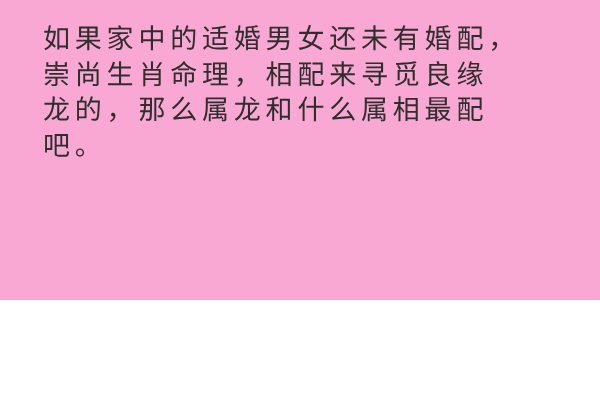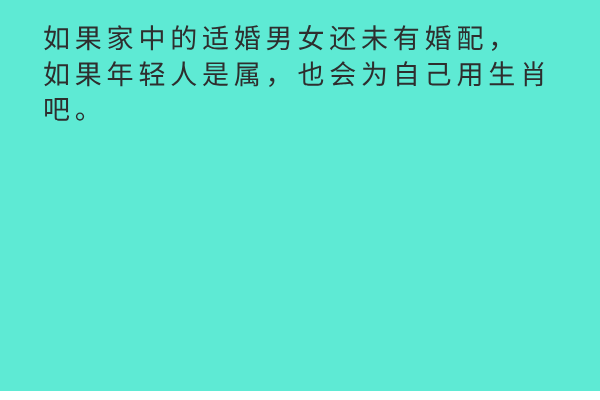--- a/index.html
+++ b/index.html
@@ -2,22 +2,22 @@
 <html><head>
 <meta charset="utf-8">
 <style>
   html, body {
     margin: 0;
     padding: 0;
   }
   .page {
     position: relative;
     width: 600px;
-    height: 391px;
-    background: #5eead4;
+    height: 300px;
+    background: #f9a8d4;
     overflow: hidden;
     font-family: "DejaVu Sans", "Liberation Sans", sans-serif;
   }
   .text-block {
     position: absolute;
     left: 43px;
     top: 21px;
     width: 520px;
   }
   .para-line {
@@ -28,16 +28,17 @@
     white-space: nowrap;
     font-weight: 400;
   }
 </style>
 </head>
 <body>
 
 <div class="page" lang="zh-CN">
   <div class="text-block">
     <div class="para-line">如果家中的适婚男女还未有婚配，</div>
-    <div class="para-line">如果年轻人是属，也会为自己用生肖</div>
+    <div class="para-line">崇尚生肖命理，相配来寻觅良缘</div>
+    <div class="para-line">龙的，那么属龙和什么属相最配</div>
     <div class="para-line">吧。</div>
   </div>
 </div>
 
 </body></html>

